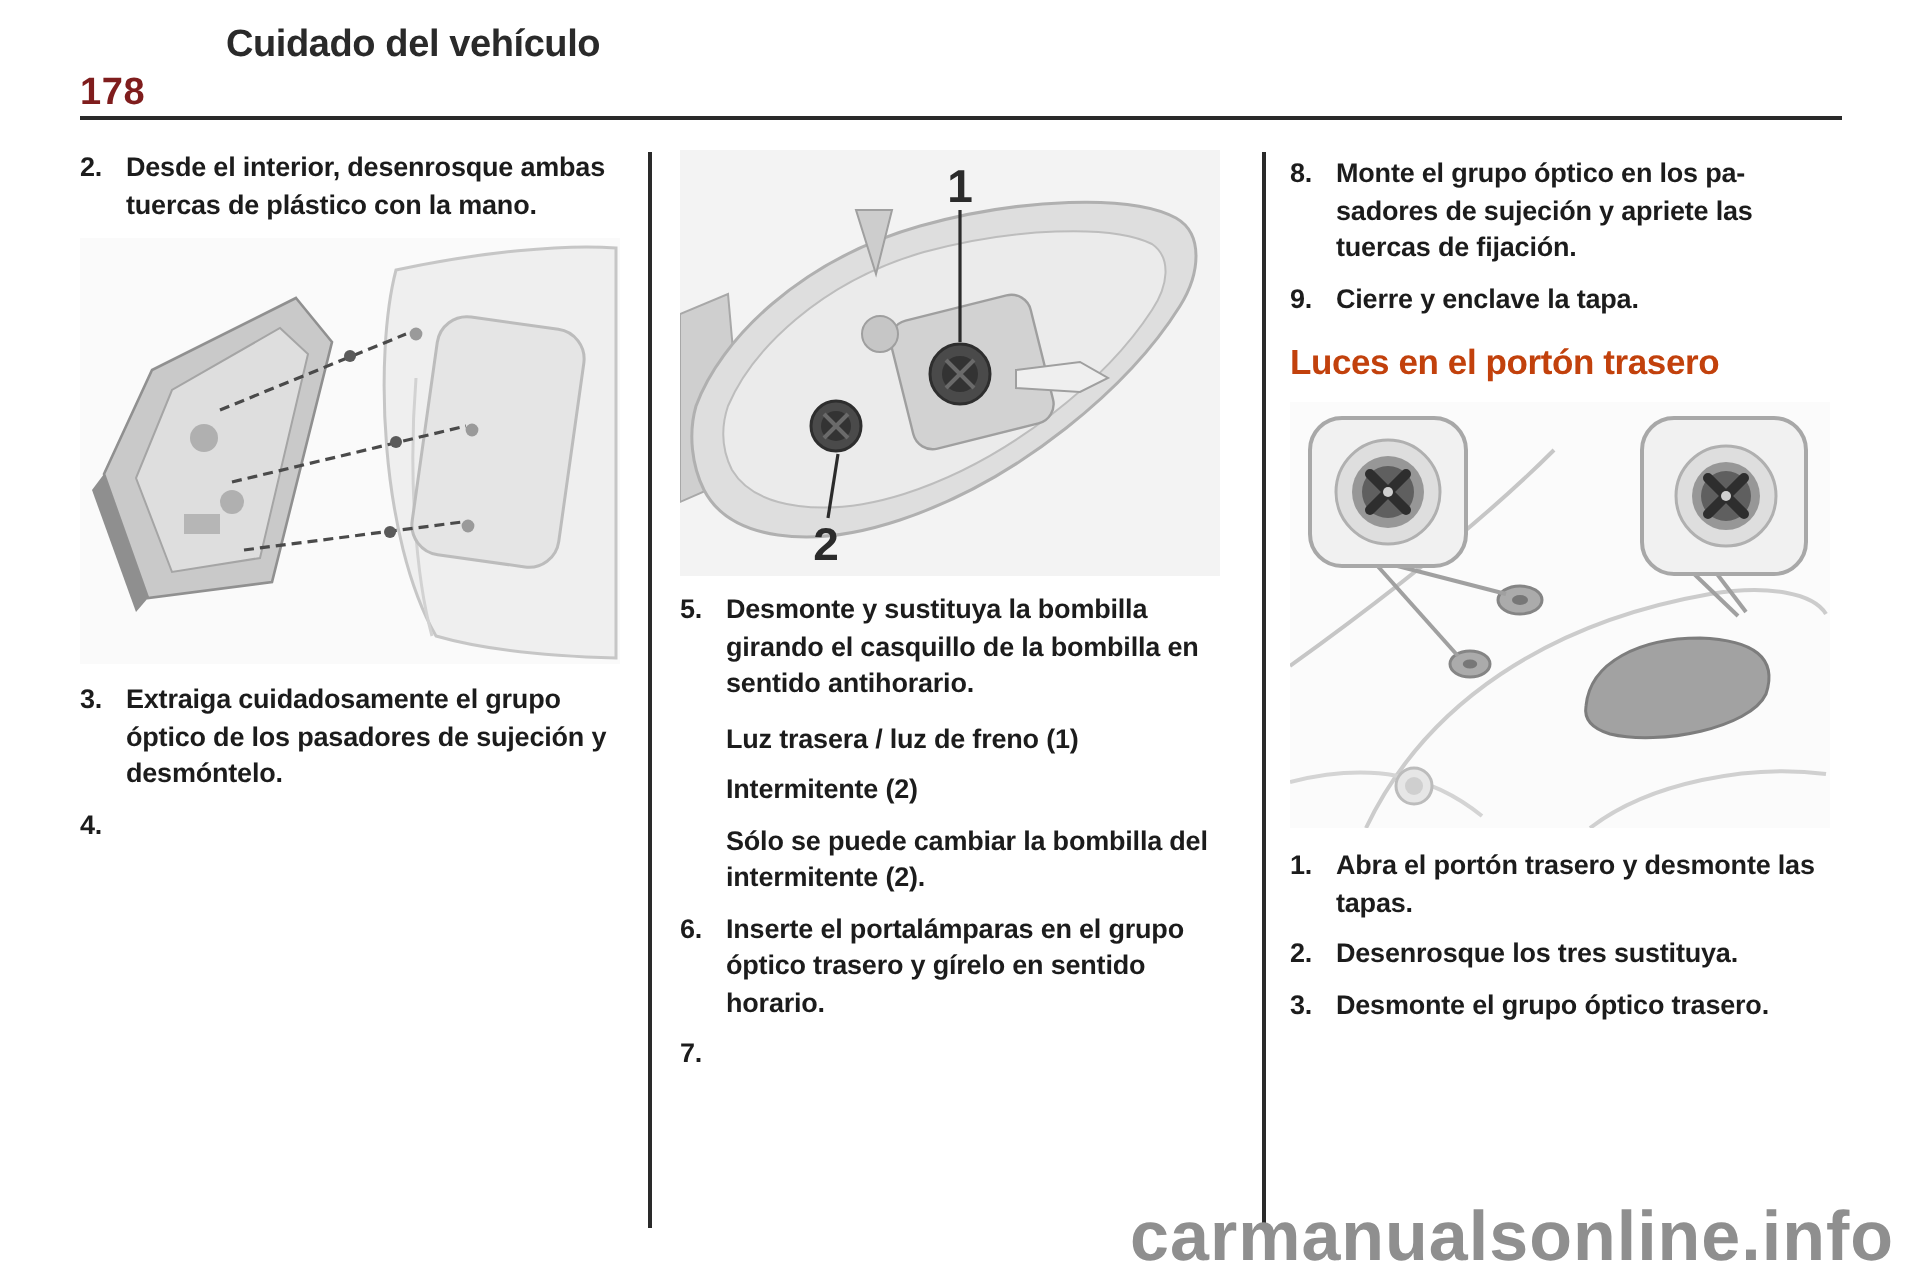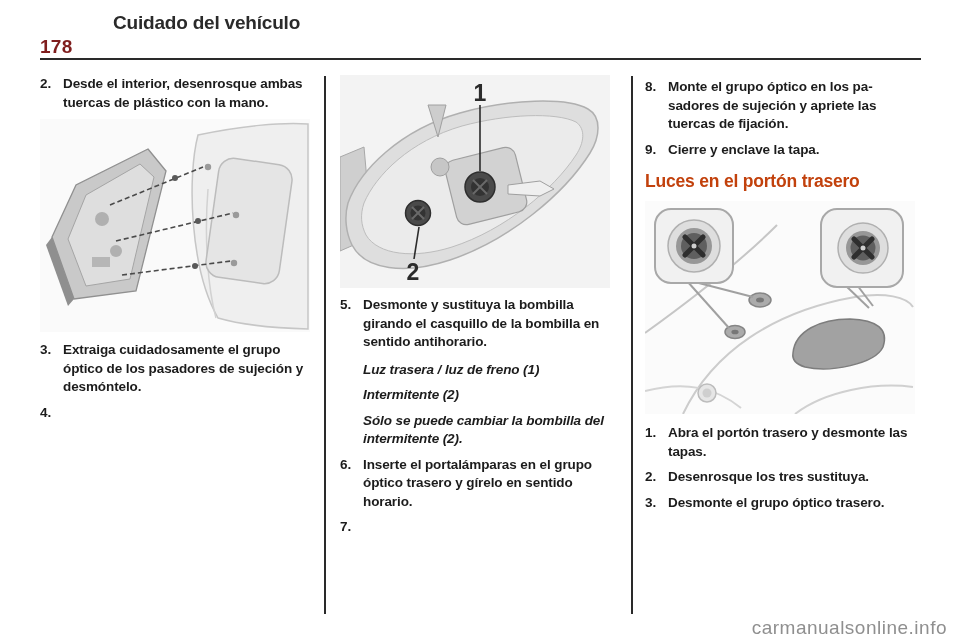--- a/index.html
+++ b/index.html
@@ -28,37 +28,37 @@
   .col-2{left:340px;}
   .col-3{left:645px;}
   .step{
     position:relative;padding-left:23px;
     font-size:13.5px;font-weight:bold;line-height:18.5px;
     letter-spacing:-.1px;margin:0 0 7px 0;
   }
   .step .num{position:absolute;left:0;top:0;}
   .para{
     padding-left:23px;font-size:13.5px;font-weight:bold;
-    line-height:18.5px;letter-spacing:-.1px;margin:0 0 7px 0;font-style:italic;
+    line-height:18.5px;letter-spacing:-.1px;margin:0 0 7px 0;
   }
   .section-heading{
     font-size:17.5px;font-weight:bold;letter-spacing:-.2px;
     margin:12px 0 9px 0;color:#c2410c;
   }
   .fig{position:relative;width:270px;margin:0 0 9px 0;}
   .fig svg{display:block;}
   .fig-1{margin-top:2px;}
   .fig-2{margin-bottom:8px;}
   .fig-3{margin-top:0;}
   .mt3{margin-top:3px;}
   .mt9{margin-top:9px;}
   .mt10{margin-top:10px;}
   .watermark{
     position:absolute;right:13px;bottom:3px;
-    font-size:19px;font-weight:normal;color:#8f8f8f;letter-spacing:.5px;
+    font-size:35px;font-weight:bold;color:#8f8f8f;letter-spacing:.5px;
   }
 </style>
 </head>
 <body>
 
 <div class="page-header-num">178</div>
 <div class="page-header-title">Cuidado del vehículo</div>
 <div class="header-rule"></div>
 
 <div class="vdiv vdiv-1"></div>

